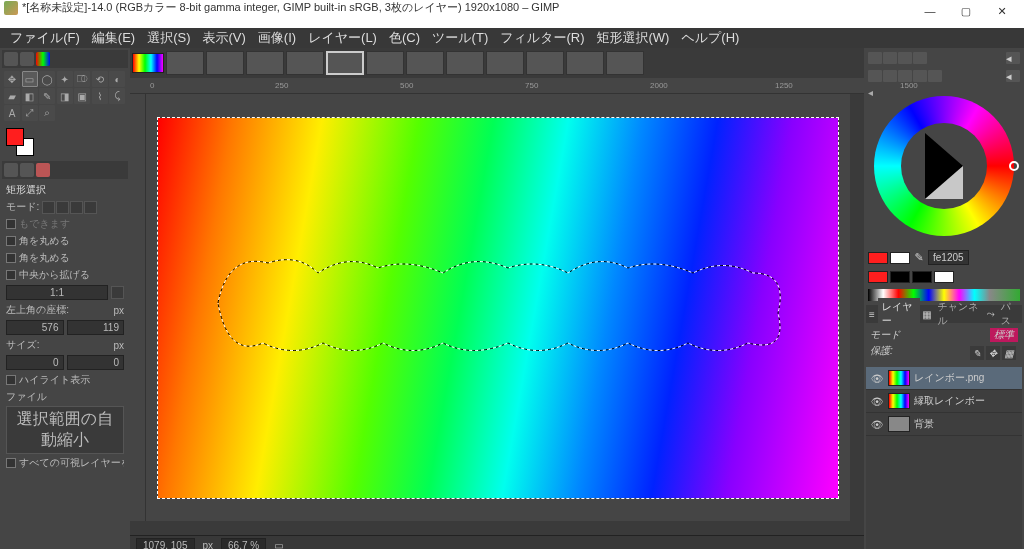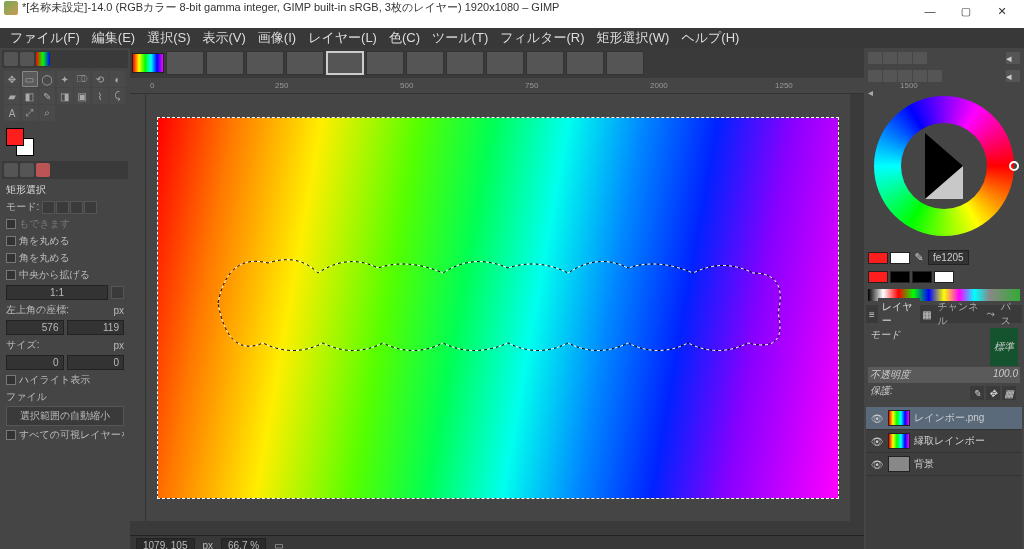--- a/index.html
+++ b/index.html
@@ -24,21 +24,21 @@
 .tool { width: 16px; height: 16px; background: #4a4a4a; border-radius: 1px; display: flex; align-items: center; justify-content: center; font-size: 10px; color: #aaa; }
 .tool.active { background: #5a5a5a; border: 1px solid #888; }
 .fgbg { position: relative; width: 28px; height: 28px; margin: 4px; }
 .fg-sw { width: 18px; height: 18px; background: #ff1e1e; border: 1px solid #000; position: absolute; top: 0; left: 0; }
 .bg-sw { width: 18px; height: 18px; background: #fff; border: 1px solid #000; position: absolute; bottom: 0; right: 0; }
 .tool-opts { padding: 2px 4px; font-size: 10px; color: #bbb; display: flex; flex-direction: column; gap: 1px; }
 .opt-row { display: flex; align-items: center; gap: 3px; padding: 1px 0; min-height: 14px; }
 .opt-label { flex: 1; white-space: nowrap; overflow: hidden; }
 .opt-val { background: #333; padding: 1px 4px; min-width: 30px; text-align: right; border: 1px solid #222; }
 .opt-chk { width: 10px; height: 10px; border: 1px solid #777; background: #333; }
-.opt-btn { background: #3a3a3a; border: 1px solid #555; padding: 2px; text-align: center; font-size: 10px; }
+.opt-btn { background: #3a3a3a; border: 1px solid #555; padding: 2px; text-align: center; font-size: 16px; }
 .opt-head { font-size: 10px; color: #ddd; padding: 1px 0; }
 .mode-icons { display: flex; gap: 1px; }
 .mode-i { width: 13px; height: 13px; background: #3a3a3a; border: 1px solid #555; }
 
 .center { flex: 1; display: flex; flex-direction: column; background: #454545; }
 .thumbs-row { height: 30px; background: #3a3a3a; display: flex; align-items: center; gap: 2px; padding: 0 2px; overflow: hidden; }
 .grad-sw { width: 32px; height: 20px; background: linear-gradient(90deg, #f00, #ff0, #0f0, #0ff, #00f, #f0f); border: 1px solid #222; }
 .thumb { width: 38px; height: 24px; background: #555; border: 1px solid #333; }
 .thumb.sel { border: 2px solid #ccc; }
 .ruler-h { height: 16px; background: #454545; border-bottom: 1px solid #333; display: flex; align-items: center; font-size: 8px; color: #999; padding-left: 16px; position: relative; }
@@ -301,25 +301,21 @@
       <span style="padding:0 3px">≡</span>
       <div class="panel-tab active">レイヤー</div>
       <span style="padding:0 2px">▦</span>
       <div class="panel-tab">チャンネル</div>
       <span style="padding:0 2px">⤳</span>
       <div class="panel-tab">パス</div>
     </div>
     <div class="layer-opts">
       <div class="layer-row">
           <span>モード</span>
-          <span style="background:#14532d;padding:12px 4px">標準</span>
-        </div>
-      <div class="layer-row" style="background:#5a5a5a">
-          <span>不透明度</span>
-          <span>100.0</span>
+          <span style="background:#be185d;padding:0 4px">標準</span>
         </div>
       <div class="layer-row">
         <span>保護:</span>
         <div class="lock-icons">
           <div class="lock-i">✎</div>
           <div class="lock-i">✥</div>
           <div class="lock-i">▦</div>
         </div>
       </div>
     </div>

